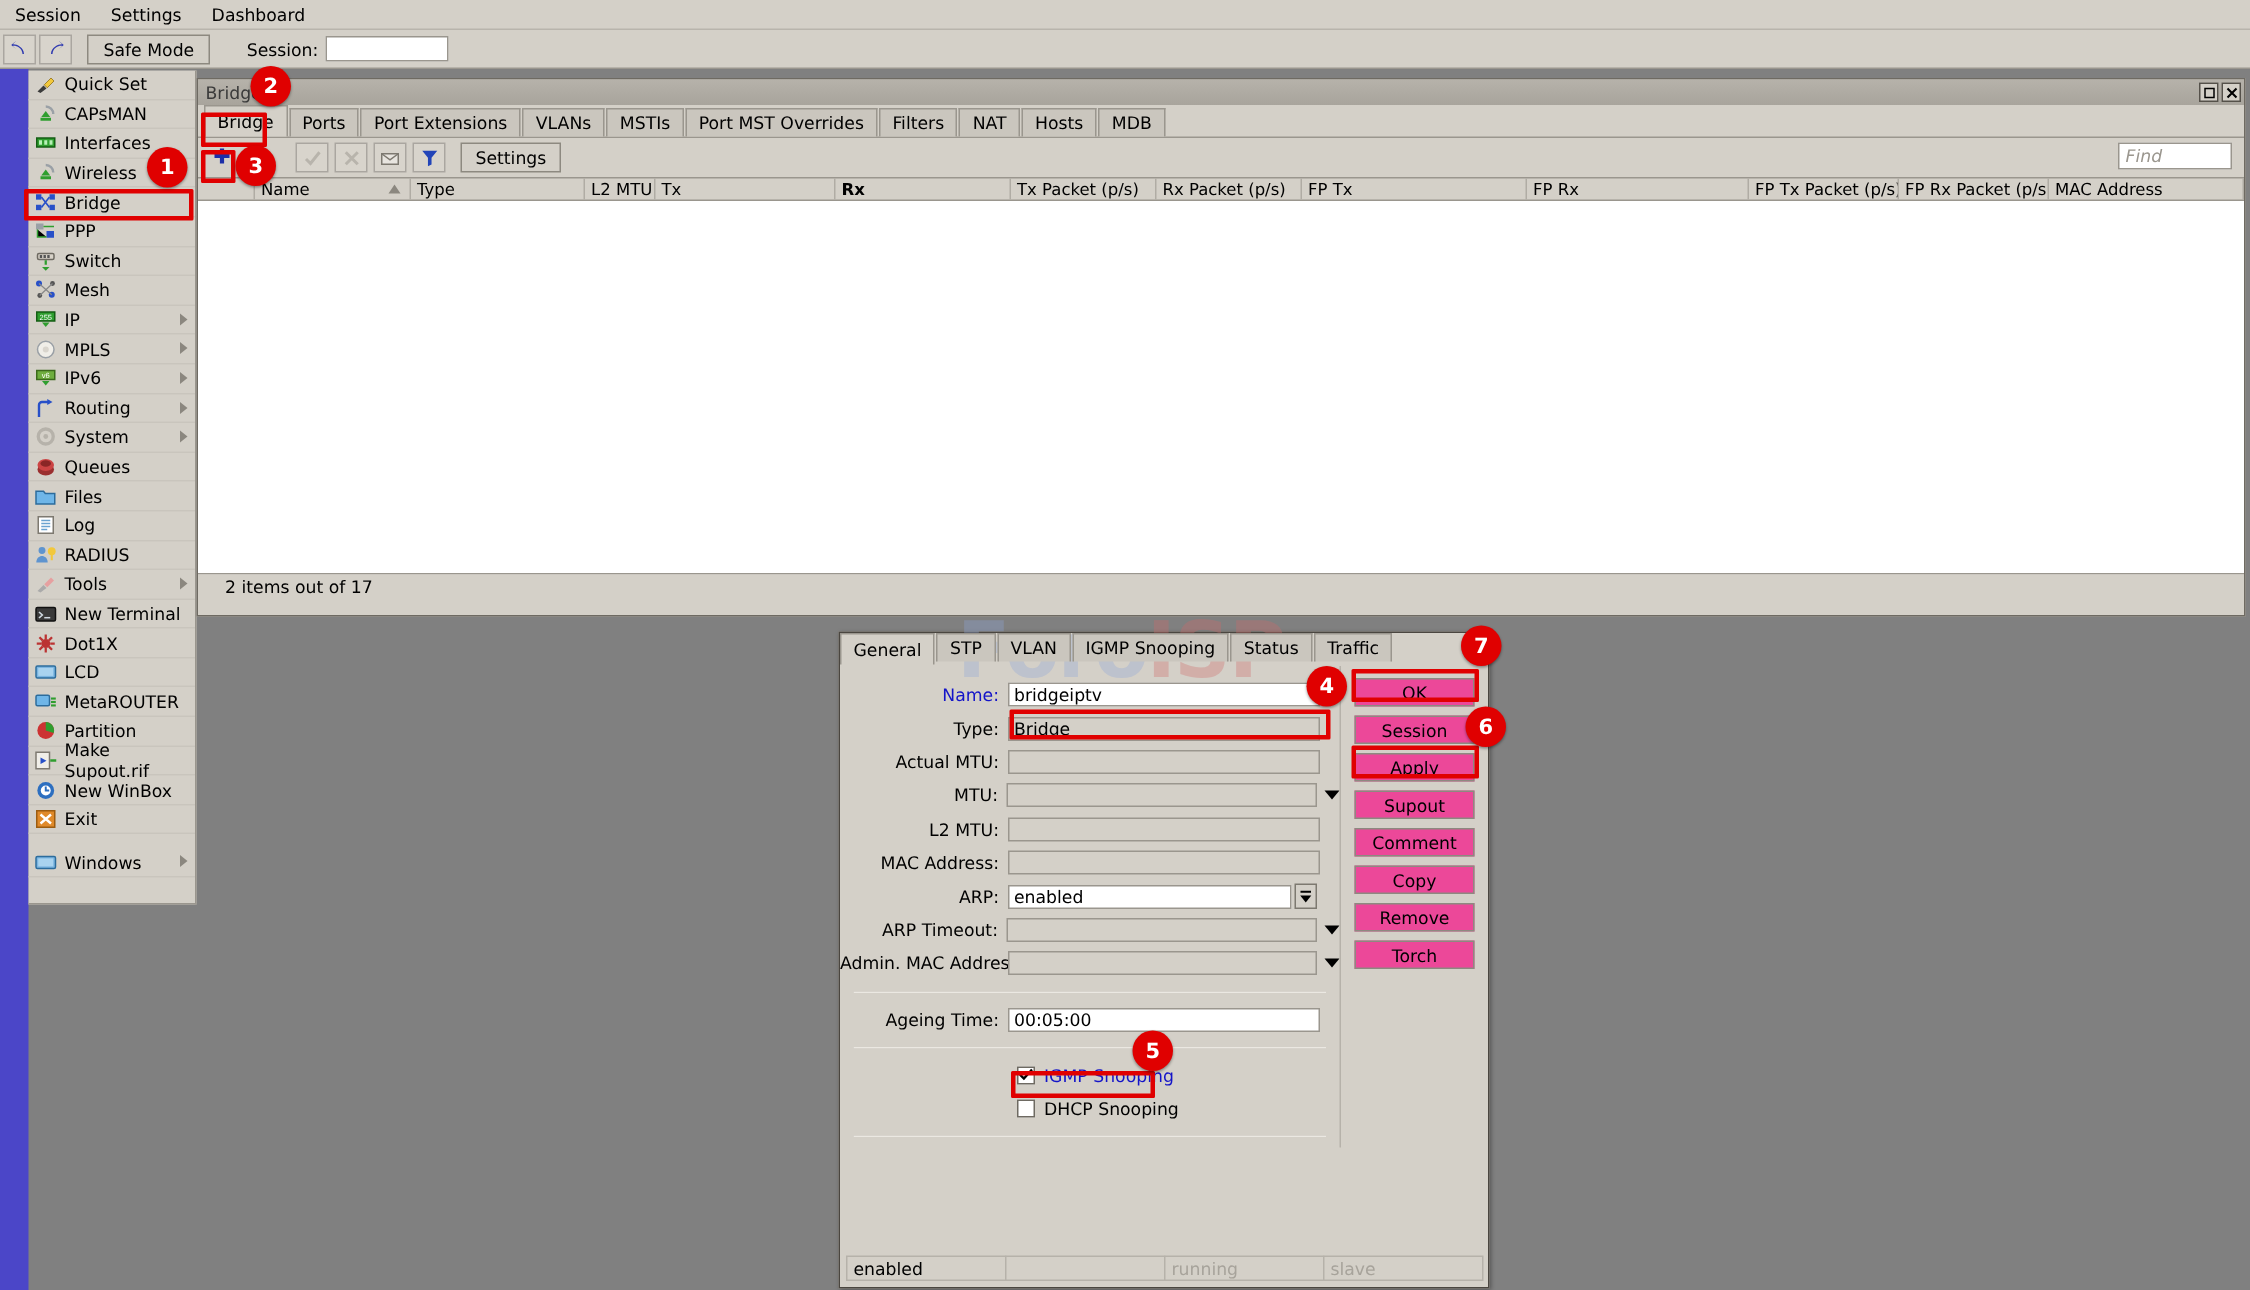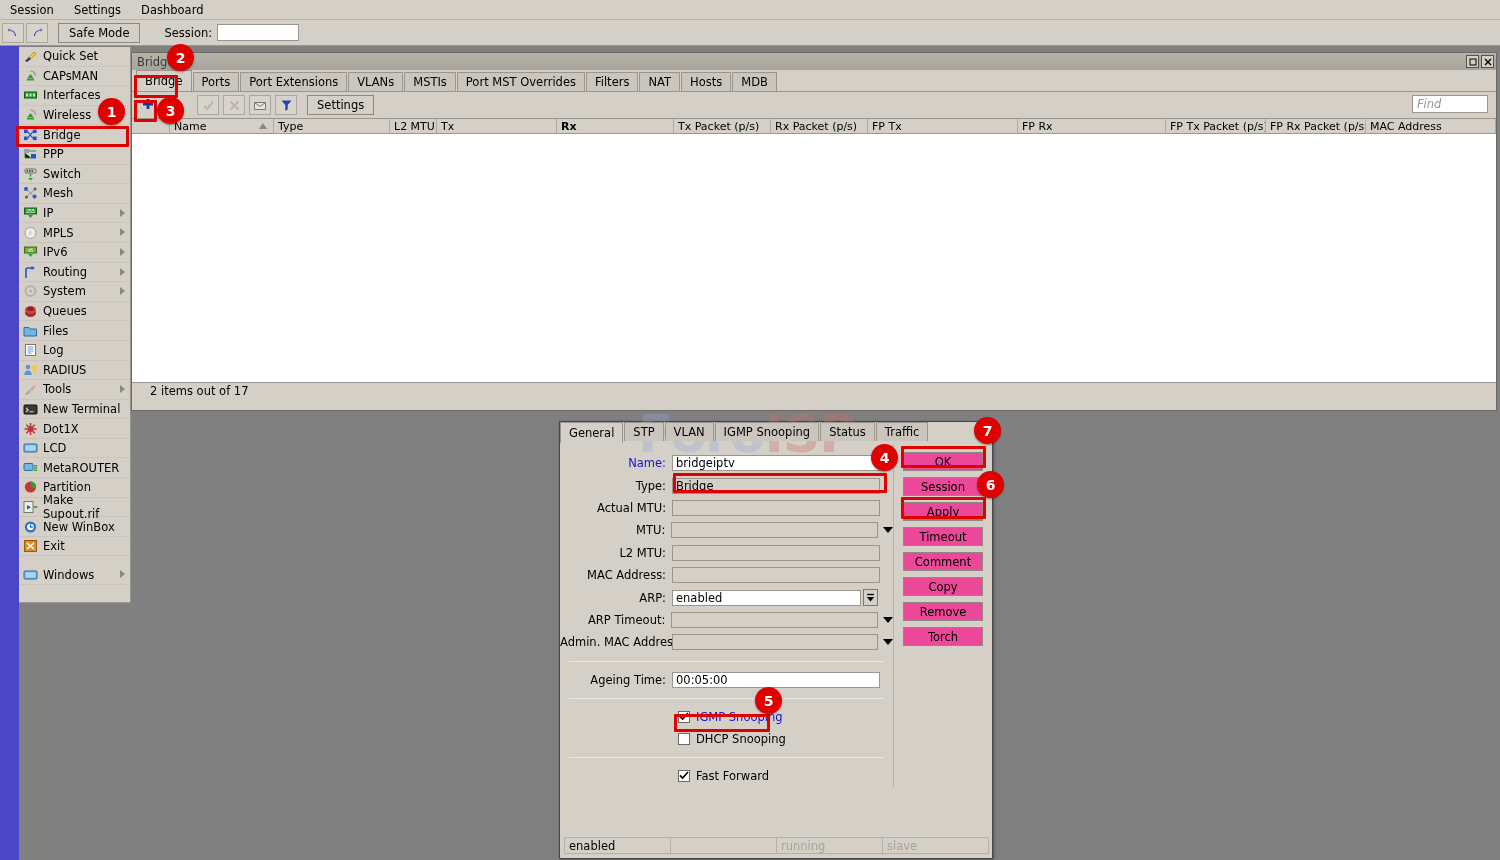--- a/index.html
+++ b/index.html
@@ -742,34 +742,26 @@
                 <path d="M1 4.4 L3.6 7 L9 1" stroke="#000" stroke-width="1.6" fill="none"></path>
               </svg>
             </span>
             <span class="clabel blue">IGMP Snooping</span>
           </div>
           <div class="crow">
             <span class="cbox"></span>
             <span class="clabel">DHCP Snooping</span>
           </div>
           <div class="hr"></div>
-          <div class="crow">
-            <span class="cbox">
-              <svg width="10" height="9" viewBox="0 0 10 9">
-                <path d="M1 4.4 L3.6 7 L9 1" stroke="#000" stroke-width="1.6" fill="none"></path>
-              </svg>
-            </span>
-            <span class="clabel">Fast Forward</span>
-          </div>
         </div>
       <div class="dlg-btns" id="dlg-btns">
           <div class="dbtn">OK</div>
           <div class="dbtn">Session</div>
           <div class="dbtn">Apply</div>
-          <div class="dbtn">Timeout</div>
+          <div class="dbtn">Supout</div>
           <div class="dbtn">Comment</div>
           <div class="dbtn">Copy</div>
           <div class="dbtn">Remove</div>
           <div class="dbtn">Torch</div>
         </div>
     </div>
 
     <div class="dlg-statusbar" id="dlg-statusbar">
         <div class="sbcell">enabled</div>
         <div class="sbcell"></div>

